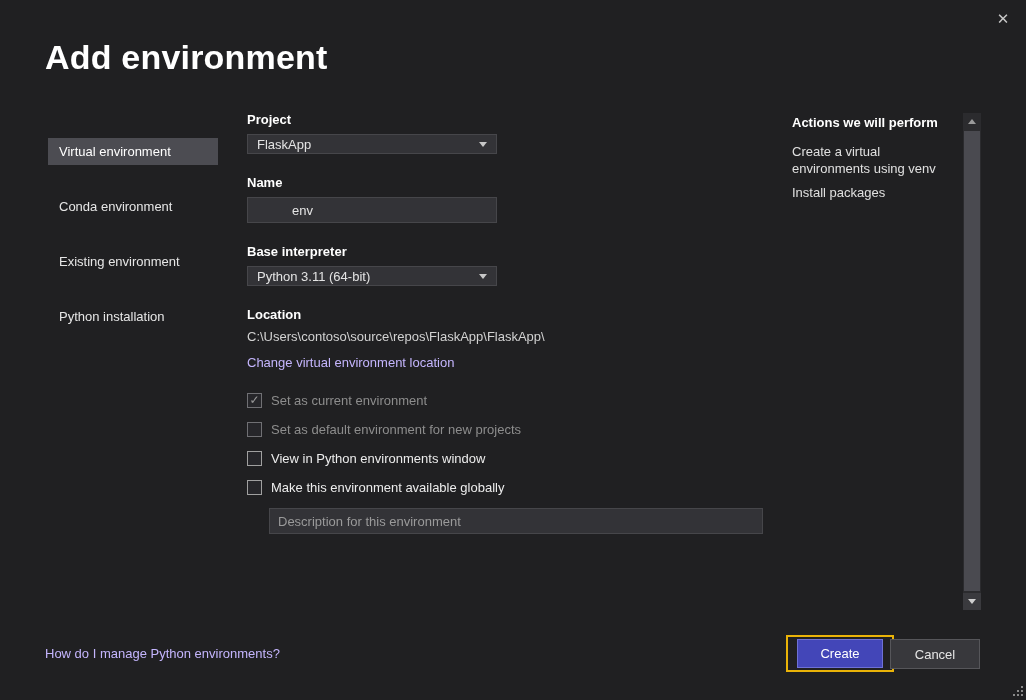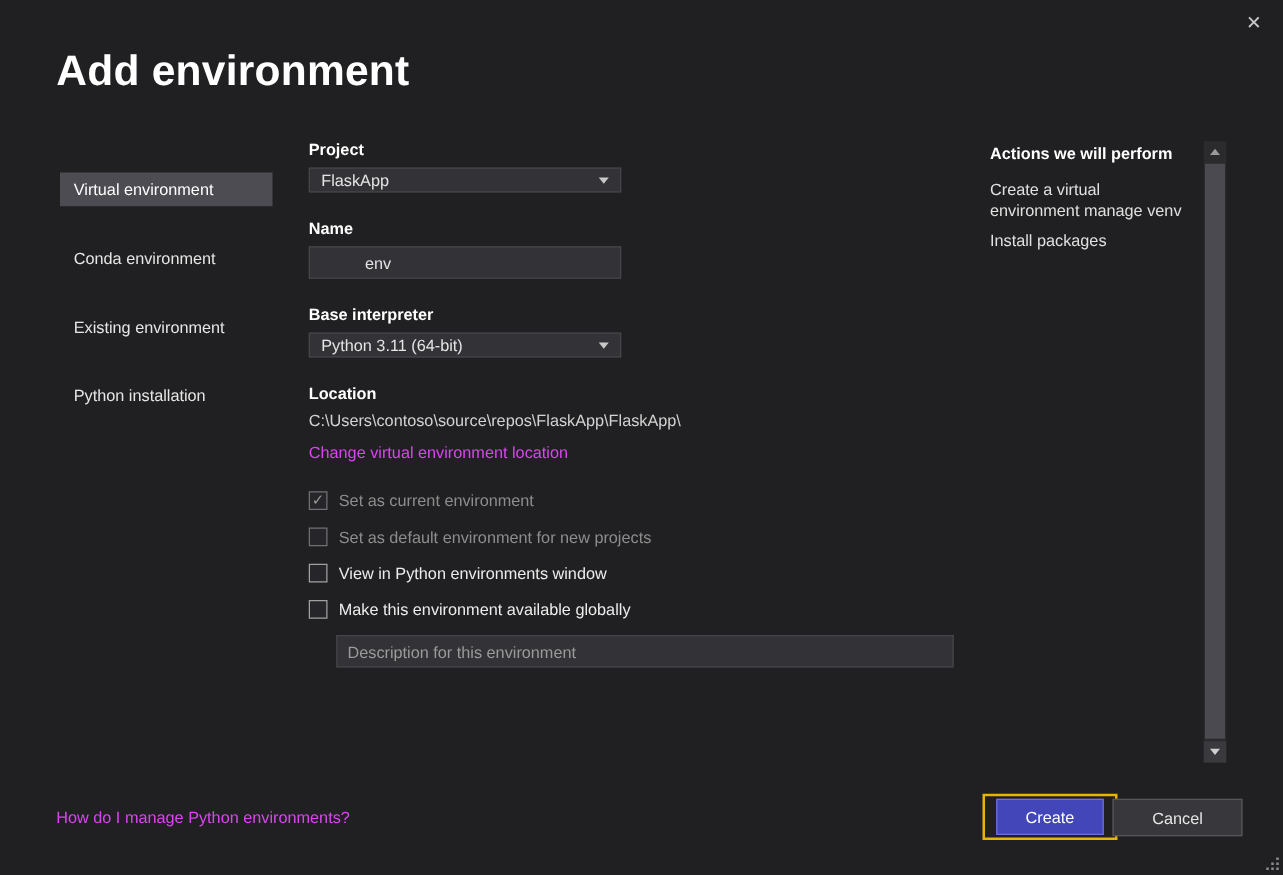--- a/index.html
+++ b/index.html
@@ -48,21 +48,21 @@
 
   .text-input {
     height: 26px; background: #333337; border: 1px solid #46464a;
     color: #e4e4e4; font-size: 13px; padding: 0 8px;
     font-family: "Liberation Sans", sans-serif; outline: none;
   }
   .text-input::placeholder { color: #9a9a9a; }
   .w250 { width: 250px; padding-left: 44px; }
 
   .path-text { font-size: 13px; color: #d2d2d2; margin-bottom: 9px; }
-  .link { font-size: 13px; color: #d946ef; text-decoration: none; cursor: pointer; }
+  .link { font-size: 13px; color: #c4b5fd; text-decoration: none; cursor: pointer; }
 
   .install-row { display: flex; align-items: center; }
   .install-row .text-input { width: 478px; }
   .browse-btn {
     width: 30px; height: 27px; margin-left: 10px; background: #3b3b3f;
     border: 1px solid #515155; color: #d8d8d8; font-size: 13px;
     display: flex; align-items: center; justify-content: center; cursor: pointer;
   }
 
   .check-row { display: flex; align-items: center; margin-bottom: 13px; height: 16px; }
@@ -113,21 +113,21 @@
   .create-outline {
     position: absolute; left: 786px; top: 635px; width: 108px; height: 37px;
     border: 2px solid #eab308; display: flex; align-items: center; justify-content: center;
   }
   .create-btn {
     width: 86px; height: 29px; background: #4346b8; border: 1px solid #6e71d6;
     color: #ffffff; font-size: 13px; font-family: "Liberation Sans", sans-serif;
     cursor: pointer; display: flex; align-items: center; justify-content: center;
   }
   .cancel-btn {
-    position: absolute; left: 890px; top: 639px; width: 104px; height: 30px;
+    position: absolute; left: 890px; top: 639px; width: 90px; height: 30px;
     background: #38383c; border: 1px solid #56565a; color: #e6e6e6;
     font-size: 13px; font-family: "Liberation Sans", sans-serif; cursor: pointer;
     display: flex; align-items: center; justify-content: center;
   }
 
   .grip { position: absolute; right: 2px; bottom: 2px; cursor: nwse-resize; }
 </style>
 </head>
 <body>
 
@@ -195,21 +195,21 @@
     </div>
 
     <div class="desc-wrap">
       <input class="text-input" placeholder="Description for this environment" style="">
     </div>
 
   </div>
 
   <div class="actions">
     <div class="actions-title">Actions we will perform</div>
-    <div class="action-item">Create a virtual environment manage venv</div>
+    <div class="action-item">Create a virtual environments using venv</div>
     <div class="action-item">Install packages</div>
   </div>
 
   <div class="scrollbar">
     <div class="sb-arrow up">
         <span class="tri-up"></span>
       </div>
     <div class="sb-thumb"></div>
     <div class="sb-arrow down">
         <span class="tri-down"></span>

